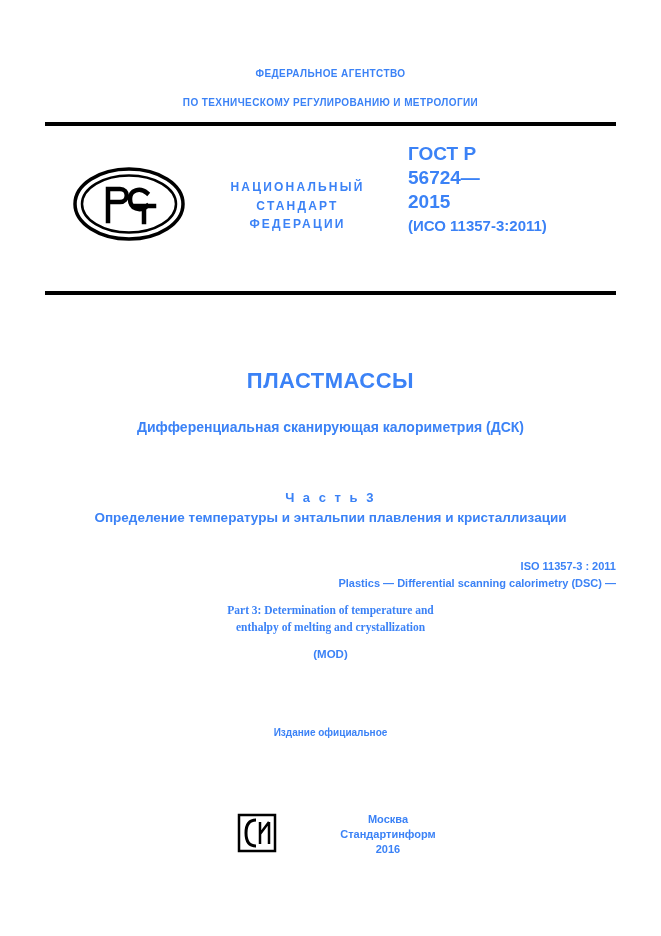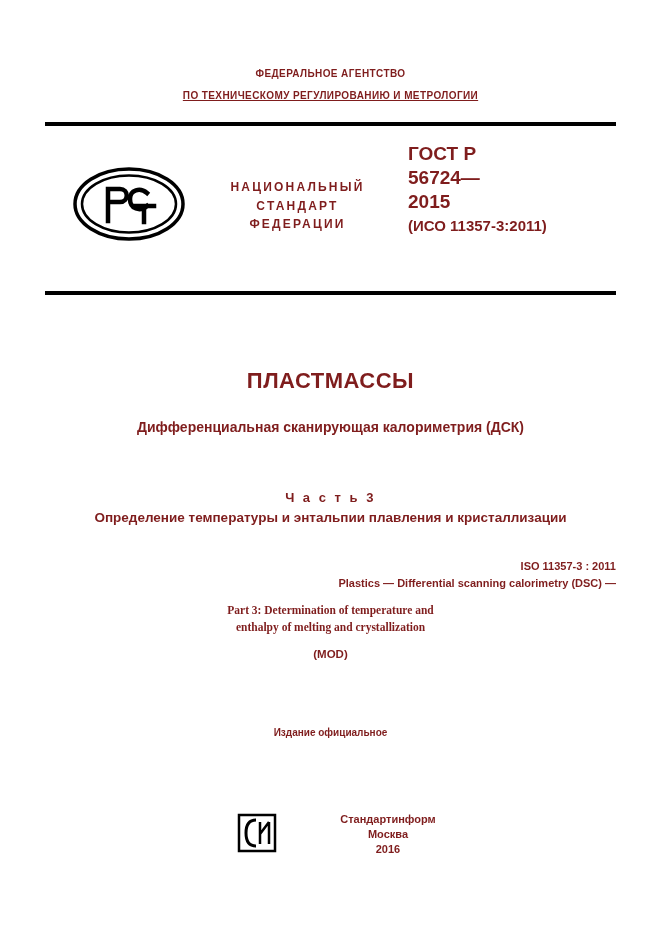--- a/index.html
+++ b/index.html
@@ -6,39 +6,38 @@
     margin: 0;
     padding: 0;
     background: #ffffff;
   }
   .page {
     position: relative;
     width: 661px;
     height: 936px;
     background: #ffffff;
     font-family: "Liberation Sans", sans-serif;
-    color: #7f1d1d;
+    color: #3b82f6;
     overflow: hidden;
   }
 
   
   .agency {
     position: absolute;
     left: 45px;
     top: 68px;
     width: 571px;
     text-align: center;
     font-size: 10px;
     font-weight: bold;
     letter-spacing: 0.4px;
     line-height: 1.1;
   }
   .agency .line2 {
-    margin-top: 11px;
-    text-decoration: underline;
+    margin-top: 18px;
   }
 
   
   .rule-thick {
     position: absolute;
     left: 45px;
     width: 571px;
     height: 4px;
     background: #000000;
   }
@@ -247,18 +246,18 @@
 
   <div class="publisher-logo">
     <svg viewBox="0 0 42 42" width="42" height="42" xmlns="http://www.w3.org/2000/svg">
       <rect x="3" y="3" width="36" height="36" fill="none" stroke="#000" stroke-width="2.5"></rect>
       <path d="M20 8 C12 8 10 14 10 21 C10 29 13 34 20 34" fill="none" stroke="#000" stroke-width="3"></path>
       <path d="M24 10 L24 32 M24 22 L33 10 M33 10 L33 32" fill="none" stroke="#000" stroke-width="2.5"></path>
     </svg>
   </div>
 
   <div class="publisher">
+    <div>Москва</div>
     <div>Стандартинформ</div>
-    <div>Москва</div>
     <div>2016</div>
   </div>
 
 </div>
 
 </body></html>

